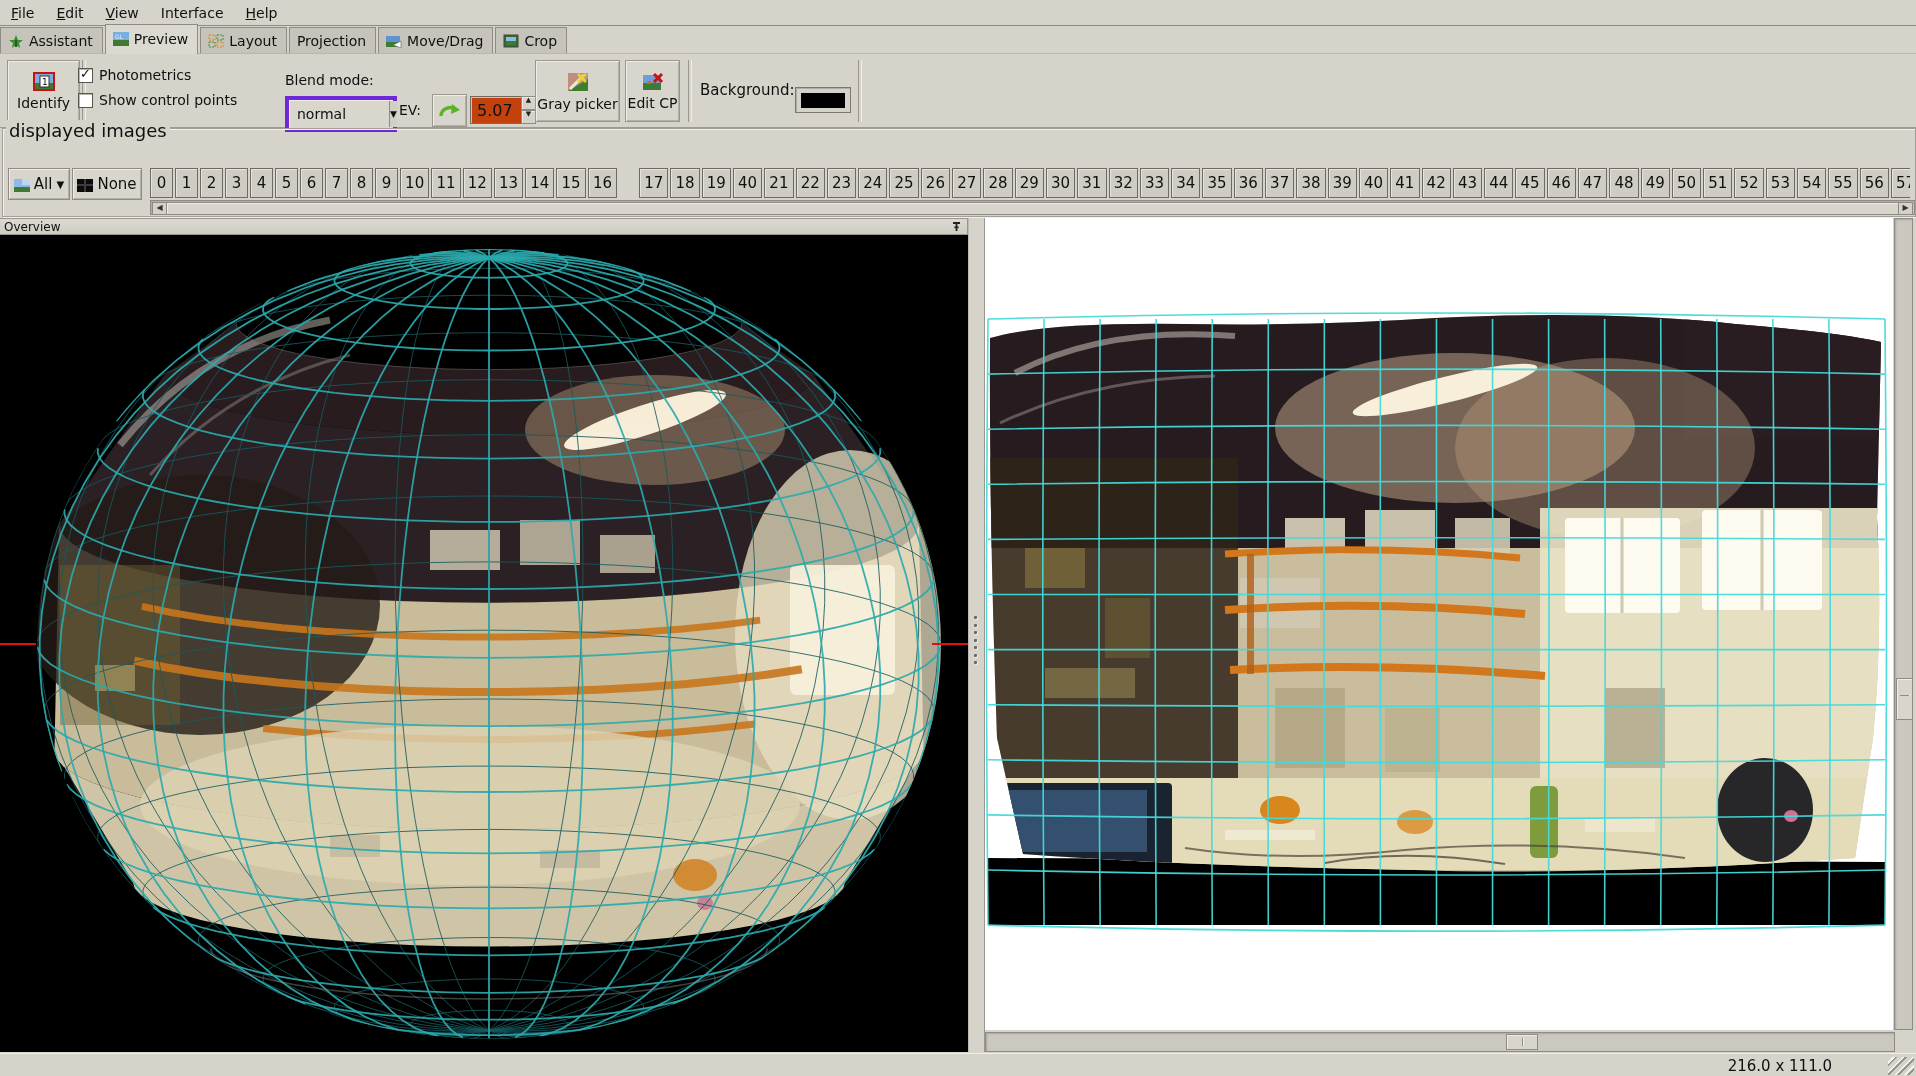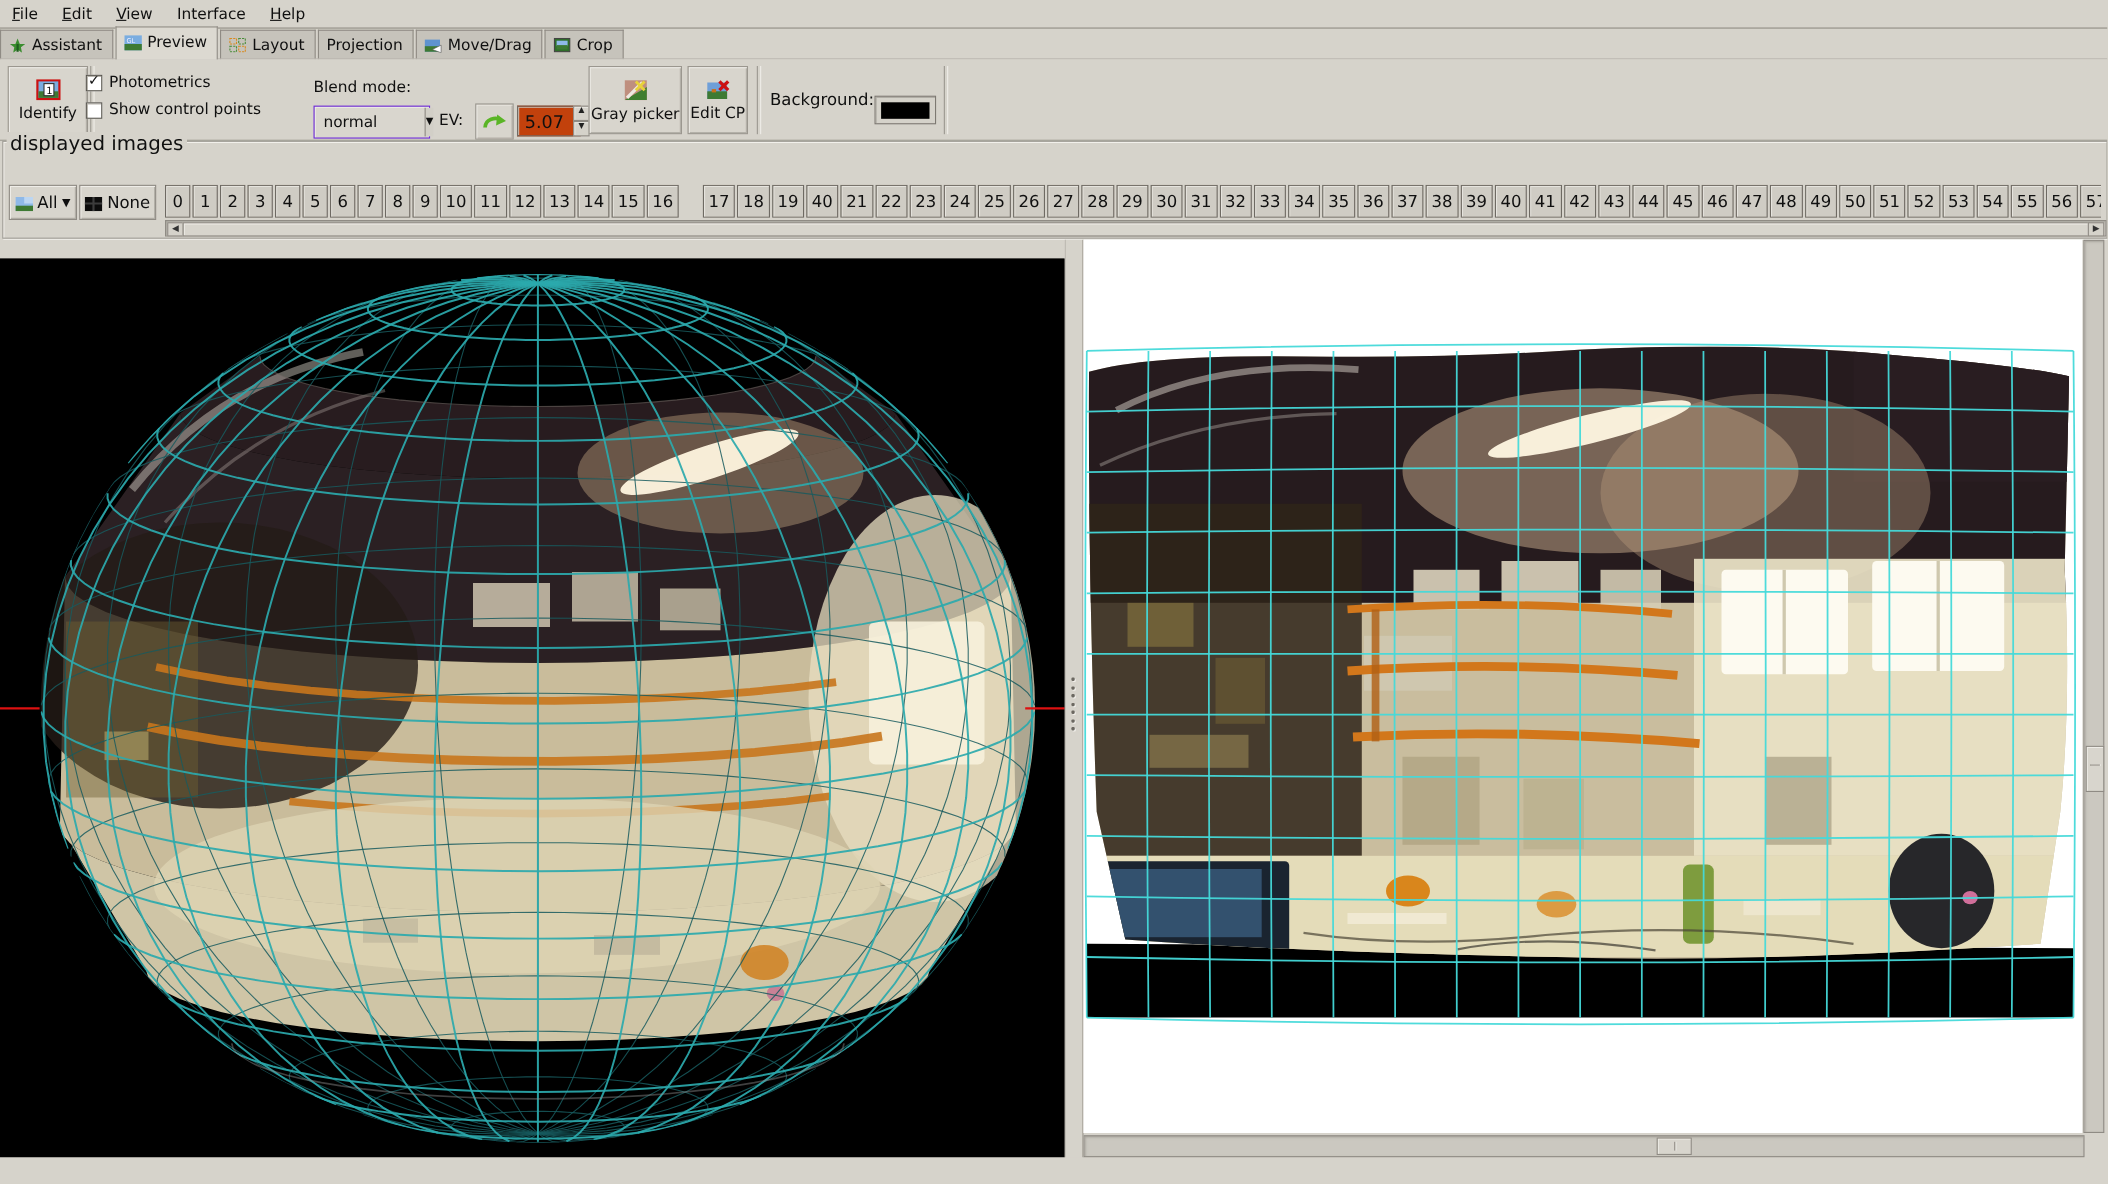--- a/index.html
+++ b/index.html
@@ -18,21 +18,21 @@
   .tab .ticon{width:16px;height:14px;display:inline-block;}
   #tab-underline{position:absolute;left:0;top:53px;width:1916px;height:1px;background:#b9b6ae;}
 
   
   #toolbar{position:absolute;left:0;top:54px;width:1916px;height:73px;background:#d6d3cb;border-bottom:1px solid #9f9b93;}
   .tool-btn{position:absolute;top:6px;height:60px;border:1px solid #9b978f;background:#d8d5cd;box-shadow:inset 1px 1px 0 #efede8, inset -1px -1px 0 #b3b0a8;display:flex;flex-direction:column;align-items:center;justify-content:center;gap:3px;font-size:14px;}
   .vsep{position:absolute;top:6px;height:62px;width:2px;border-left:1px solid #9b978f;border-right:1px solid #efede8;}
   .cb-row{position:absolute;display:flex;align-items:center;gap:6px;font-size:14px;}
   .cb-box{width:13px;height:13px;background:#fff;border:1px solid #58554e;position:relative;box-shadow:inset 1px 1px 0 #b9b6ae;}
   .cb-box .mark{position:absolute;left:1px;top:-3px;font-size:13px;color:#111;}
-  .combo{position:absolute;left:285px;top:42px;width:104px;height:28px;border:1px solid #6d28d9;background:#d9d6ce;box-shadow:inset 1px 1px 0 #f0eee9;display:flex;align-items:center;gap:43px;}
+  .combo{position:absolute;left:285px;top:42px;width:104px;height:28px;border:4px solid #6d28d9;background:#d9d6ce;box-shadow:inset 1px 1px 0 #f0eee9;display:flex;align-items:center;gap:43px;}
   .combo .val{flex:1;padding-left:8px;}
   .combo .dd{width:19px;height:26px;border-left:1px solid #8f8b84;display:flex;align-items:center;justify-content:center;font-size:9px;background:#d2cfc7;}
   .field{position:absolute;left:470px;top:42px;width:50px;height:26px;background:#c2410c;border:1px solid #6f6c65;box-shadow:inset 1px 1px 0 #c7c4bc;display:flex;align-items:center;padding-left:6px;font-size:16px;}
   .spin{position:absolute;left:521px;top:42px;width:15px;height:28px;display:flex;flex-direction:column;}
   .spin div{flex:1;border:1px solid #8f8b84;background:#d5d2ca;font-size:7px;line-height:6px;text-align:center;color:#222;box-shadow:inset 1px 1px 0 #eceae5;}
   .swatch{position:absolute;left:795px;top:33px;width:54px;height:24px;border:1px solid #7d7972;background:#d5d2ca;box-shadow:inset 1px 1px 0 #b0ada5;display:flex;align-items:center;justify-content:center;}
   .swatch .inner{width:44px;height:15px;}
 
   
   #di-group{position:absolute;left:2px;top:128px;width:1912px;height:87px;border:1px solid #a3a099;box-shadow:inset 1px 1px 0 #f2f0eb, 1px 1px 0 #f2f0eb;}
@@ -289,20 +289,30 @@
       <div class="num-btn" style="width: 27.3px;">57</div>
       <div class="num-btn" style="width: 27.3px;">58</div>
     </div>
 
   <div class="hscroll" style="left:150px;top:200px;width:1763px;height:13px;">
     <div class="sb-arrow" style="left:1px;">◀</div>
     <div class="sb-thumb" style="left:15px;top:1px;width:1732px;height:11px;"></div>
     <div class="sb-arrow" style="right:1px;">▶</div>
   </div>
 
+  <div id="ov-titlebar">
+    <span>Overview</span>
+    <span style="position:absolute;right:6px;top:2px;">
+      <svg width="9" height="13">
+          <rect x="1" y="1" width="7" height="2" fill="#222"></rect>
+          <rect x="3.6" y="1" width="1.8" height="9" fill="#222"></rect>
+          <rect x="2.4" y="5.5" width="4.2" height="1.6" fill="#222"></rect>
+        </svg>
+    </span>
+  </div>
   <div id="ov-canvas">
     <svg id="sphere-svg" width="968" height="817">
         <rect x="0" y="0" width="968" height="817" fill="#000"></rect>
         <defs>
           <clipPath id="sphClip">
             <ellipse cx="489" cy="409" rx="452" ry="395"></ellipse>
           </clipPath>
         </defs>
         <g clip-path="url(#sphClip)">
           <path d="M236.2,88.7L237.6,93.5L241.8,98.2L248.6,102.9L258.1,107.4L270.1,111.6L284.5,115.7L301.2,119.4L319.9,122.8L340.4,125.8L362.6,128.5L386.2,130.6L410.9,132.4L436.4,133.6L462.6,134.4L489.0,134.6L515.4,134.4L541.6,133.6L567.1,132.4L591.8,130.6L615.4,128.5L637.6,125.8L658.1,122.8L676.8,119.4L693.5,115.7L707.9,111.6L719.9,107.4L729.4,102.9L736.2,98.2L740.4,93.5L741.8,88.7L814.1,140.6L812.4,146.8L807.0,152.9L798.2,158.9L786.0,164.6L770.6,170.1L752.0,175.3L730.6,180.1L706.6,184.5L680.1,188.4L651.6,191.8L621.2,194.6L589.5,196.8L556.6,198.4L523.0,199.4L489.0,199.7L455.0,199.4L421.4,198.4L388.5,196.8L356.8,194.6L326.4,191.8L297.9,188.4L271.4,184.5L247.4,180.1L226.0,175.3L207.4,170.1L192.0,164.6L179.8,158.9L171.0,152.9L165.6,146.8L163.9,140.6Z" fill="#281c1f"></path>
@@ -547,13 +557,17 @@
     <div class="sb-thumb" style="top:459px;height:40px;">
         <div class="thumb-notch" style="top:16px;left:3px;width:9px;height:1px;"></div>
       </div>
   </div>
   <div id="pv-hscroll" class="hscroll">
     <div class="sb-thumb" style="left:520px;width:30px;">
         <div class="thumb-notch"></div>
       </div>
   </div>
 
+  <div id="statusbar">
+    <span id="status-size">216.0 x 111.0</span>
+    <div id="grip"></div>
+  </div>
 </div>
 
 </body></html>

